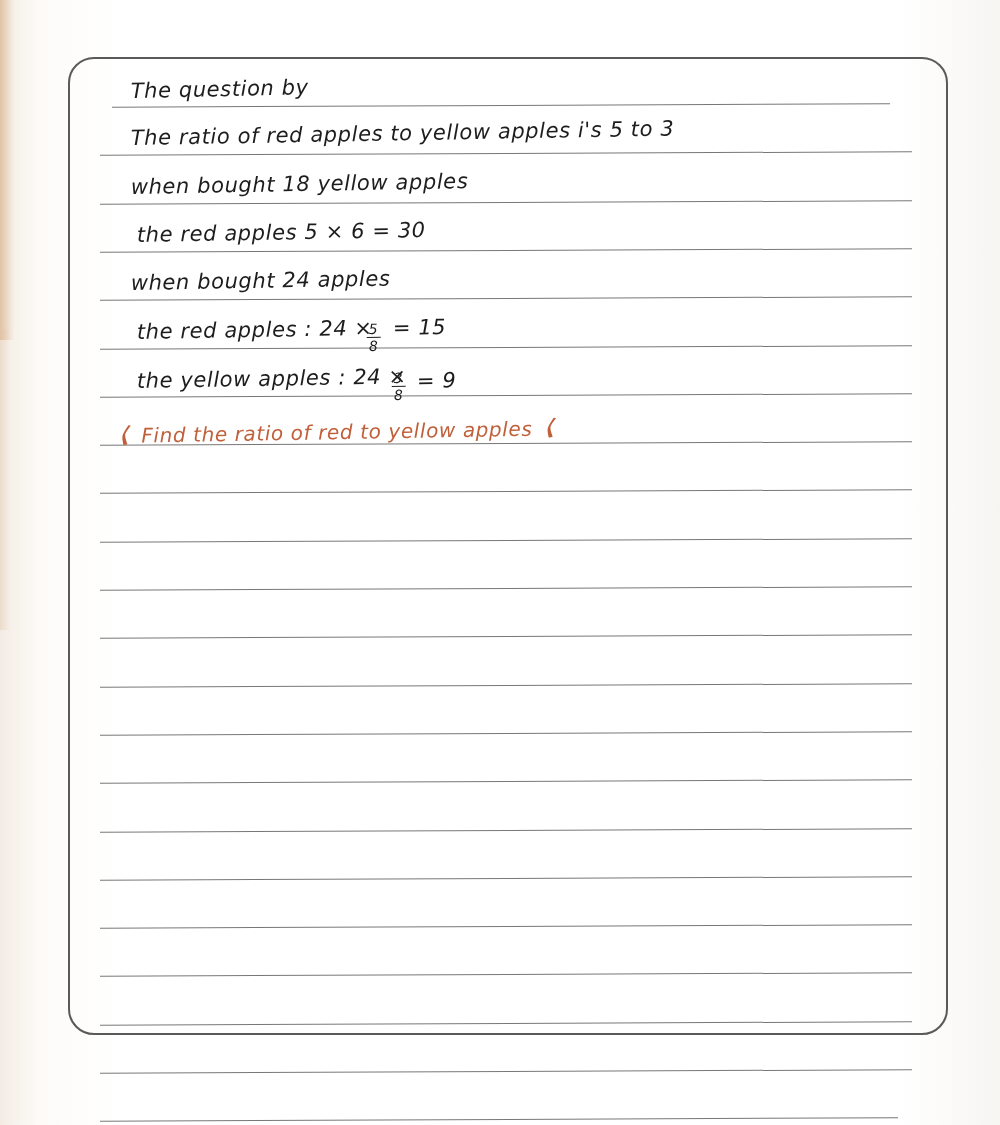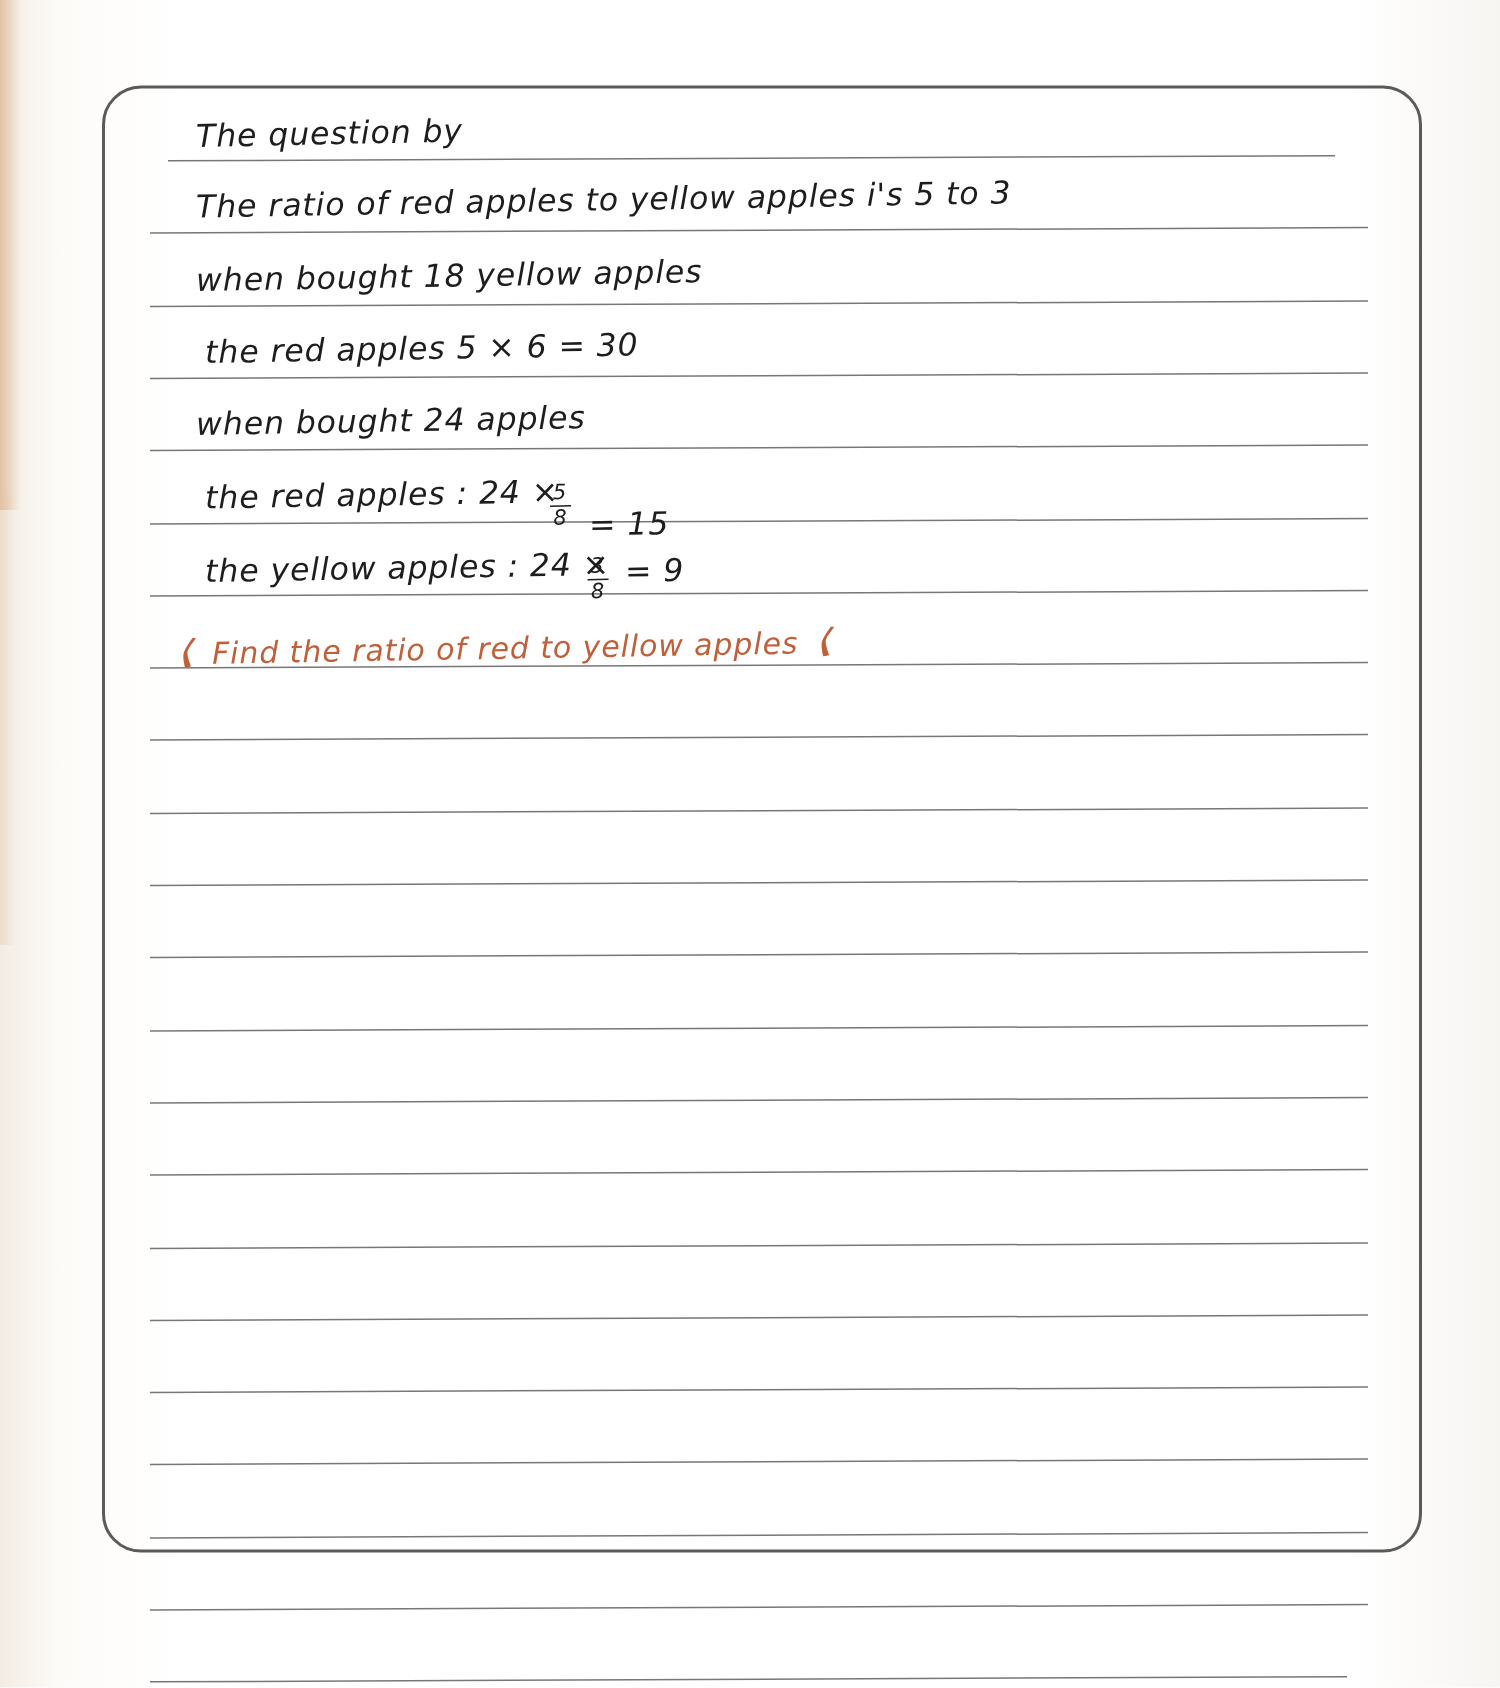--- a/index.html
+++ b/index.html
@@ -146,21 +146,21 @@
     <div class="rule" style="top: 1062.3px; left: 32px; width: 798px; transform: rotate(-0.25deg);"></div>
   </div>
 
 <div id="ink">
   <div class="hw" id="hw-l1" style="left: 131px; top: 79px; font-size: 21px; transform: rotate(-1.2deg);">The question by</div>
   <div class="hw" id="hw-l2" style="left: 131px; top: 126px; font-size: 21px; transform: rotate(-1deg);">The ratio of red apples  to  yellow apples  i's  5  to 3</div>
   <div class="hw" id="hw-l3" style="left: 131px; top: 175px; font-size: 21px; transform: rotate(-1deg);">when bought 18 yellow apples</div>
   <div class="hw" id="hw-l4" style="left: 137px; top: 223px; font-size: 21px; transform: rotate(-1deg);">the red apples   5 × 6 = 30</div>
   <div class="hw" id="hw-l5" style="left: 131px; top: 271px; font-size: 21px; transform: rotate(-1deg);">when bought 24 apples</div>
   <div class="hw" id="hw-l6a" style="left: 137px; top: 320px; font-size: 21px; transform: rotate(-1deg);">the red apples :  24 ×</div>
-  <div class="hw" id="hw-l6b" style="left: 393px; top: 338px; font-size: 21px; transform: rotate(-1deg);">= 15</div>
+  <div class="hw" id="hw-l6b" style="left: 393px; top: 316px; font-size: 21px; transform: rotate(-1deg);">= 15</div>
   <div class="hw" id="hw-l7a" style="left: 137px; top: 369px; font-size: 21px; transform: rotate(-1deg);">the yellow apples :  24 ×</div>
   <div class="hw" id="hw-l7b" style="left: 417px; top: 369px; font-size: 21px; transform: rotate(-1deg);">= 9</div>
   <div class="hw hw-red" id="hw-l8" style="left: 114px; top: 420px; font-size: 20px; transform: rotate(-1deg);">〱 Find the ratio of red to yellow apples 〱</div>
 
   <div class="hw" id="hw-f1" style="left: 364px; top: 322px; font-size: 15px; transform: rotate(-1deg);">
     <span class="frac">
       <span class="num">5</span>
       <span class="bar"></span>
       <span class="den">8</span>
     </span>

